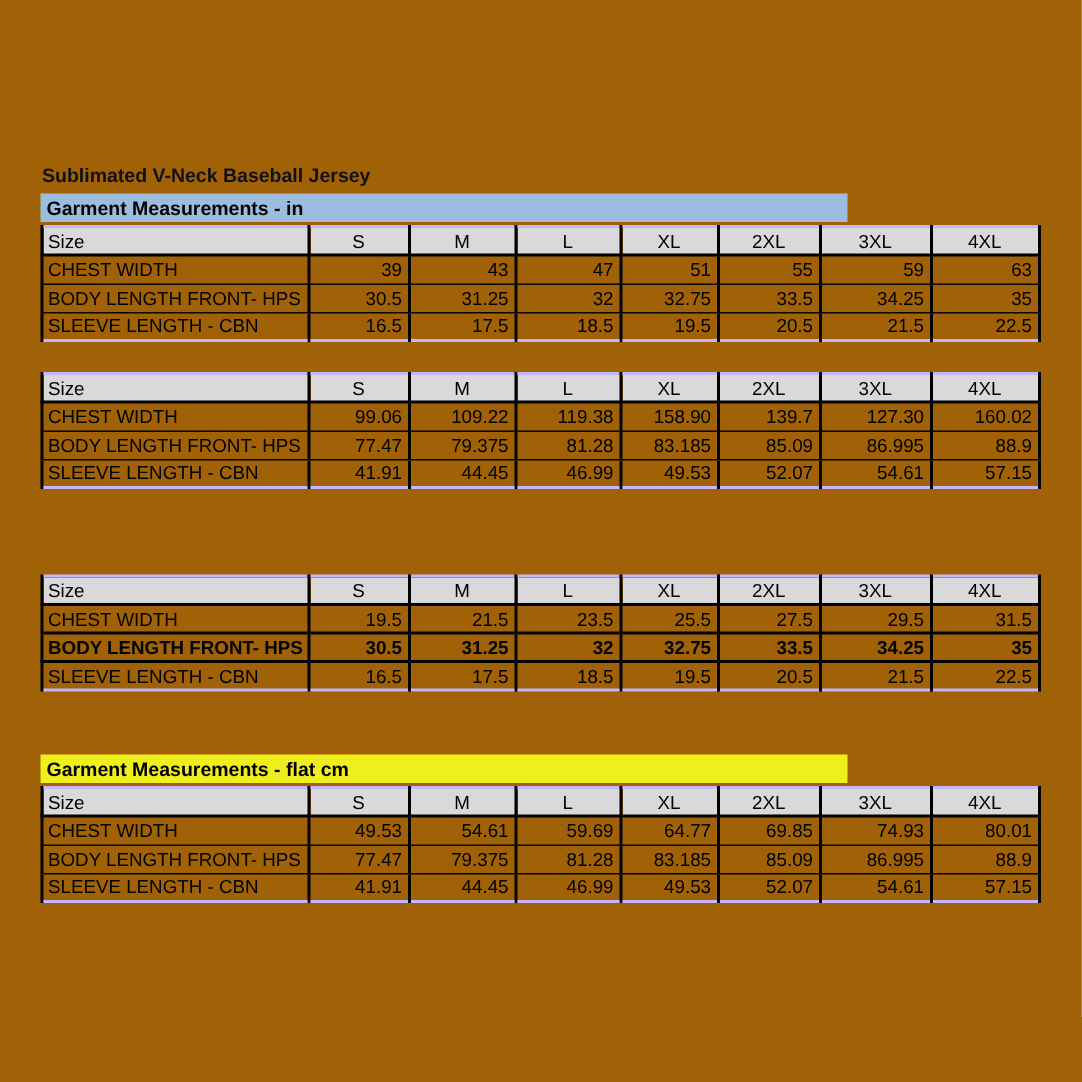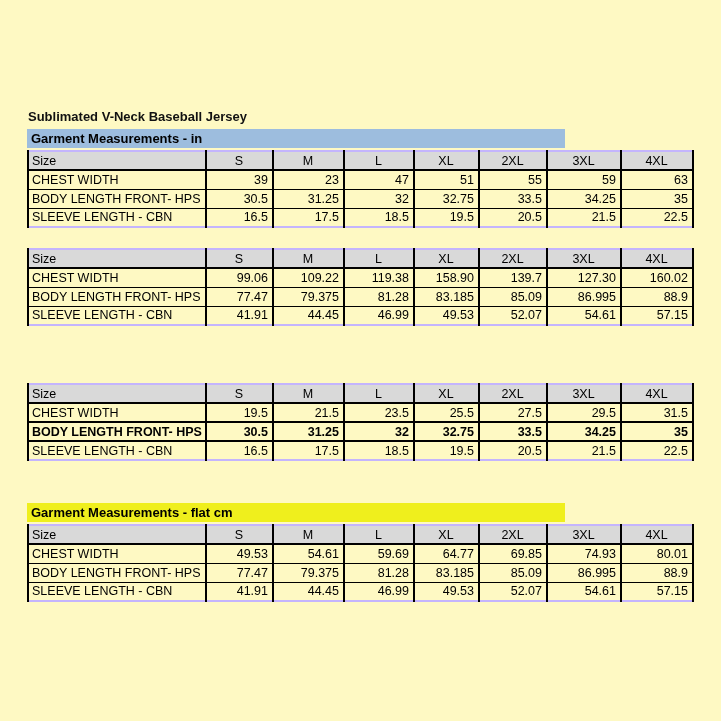--- a/index.html
+++ b/index.html
@@ -5,21 +5,21 @@
   * { box-sizing: border-box; }
   html, body { margin: 0; padding: 0; }
   body {
     width: 721px; height: 721px;
     background: #ffffff;
     font-family: "Liberation Sans", sans-serif;
     color: #000;
     position: relative;
     overflow: hidden;
   }
-  .sheet { position: absolute; inset: 0; background: #fef9c3; }
+  .sheet { position: absolute; inset: 0; background: #a16207; }
   .doc-title {
     position: absolute; left: 28px; top: 109px;
     font-size: 13px; font-weight: 700; color: #111;
   }
   .block { position: absolute; left: 27px; width: 538px; }
   #tbl0 { top: 129px; }
   #tbl1 { top: 248px; }
   #tbl2 { top: 383px; }
   #tbl3 { top: 503px; }
   .banner {
@@ -78,21 +78,21 @@
         <td class="szc">M</td>
         <td class="szc">L</td>
         <td class="szc">XL</td>
         <td class="szc">2XL</td>
         <td class="szc">3XL</td>
         <td class="szc">4XL</td>
       </tr>
       <tr>
         <td class="lbl">CHEST WIDTH</td>
         <td class="num">39</td>
-        <td class="num">23</td>
+        <td class="num">43</td>
         <td class="num">47</td>
         <td class="num">51</td>
         <td class="num">55</td>
         <td class="num">59</td>
         <td class="num">63</td>
       </tr>
       <tr>
         <td class="lbl">BODY LENGTH FRONT- HPS</td>
         <td class="num">30.5</td>
         <td class="num">31.25</td>

